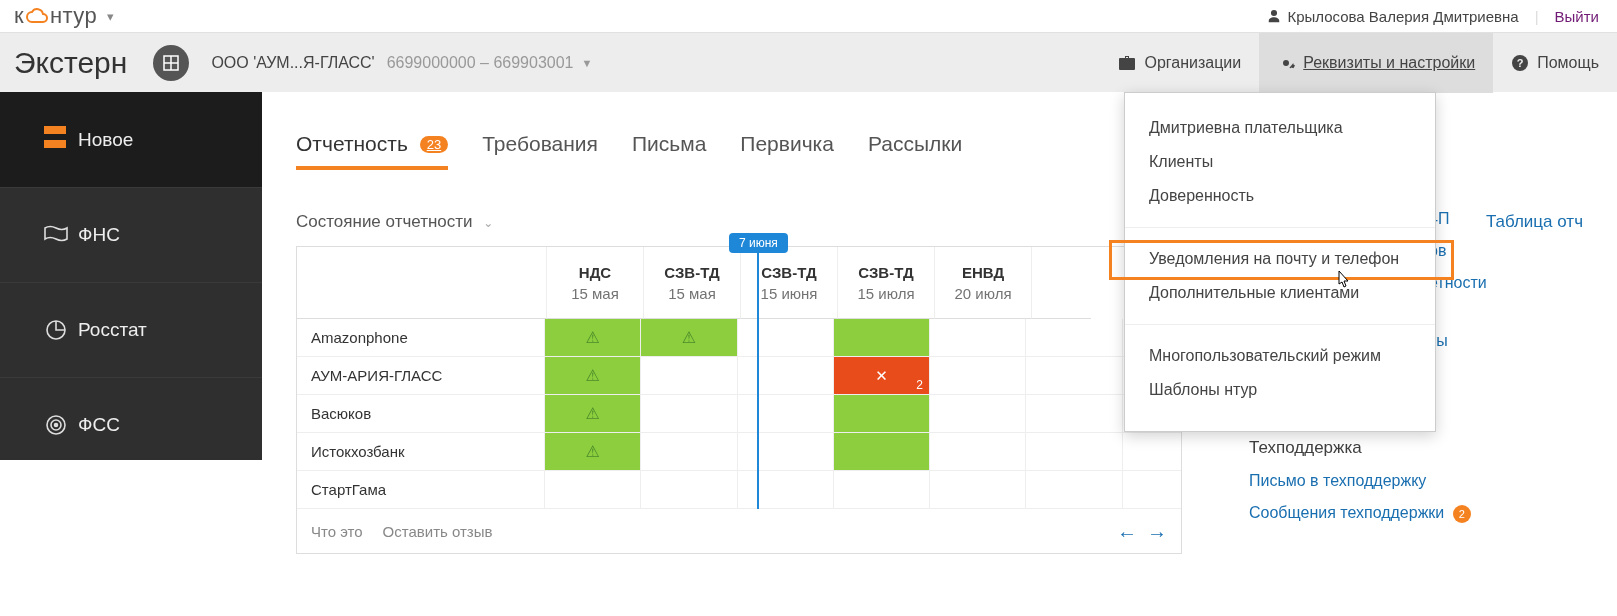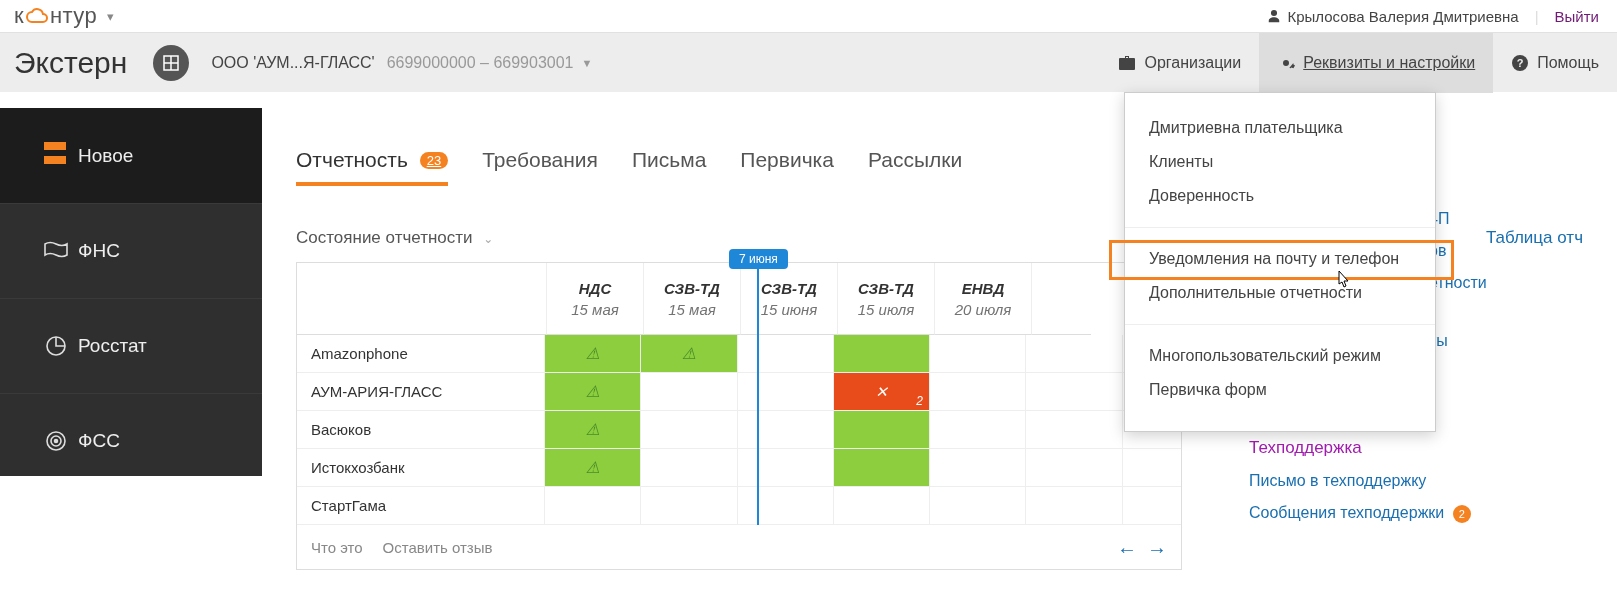--- a/index.html
+++ b/index.html
@@ -23,21 +23,21 @@
 .grid-btn { width:36px; height:36px; border-radius:50%; background:#555; color:#fff; display:flex; align-items:center; justify-content:center; margin-left:26px; font-size:17px;}
 .org-name { margin-left:22px; color:#444; font-size:16px;}
 .org-id   { margin-left:12px; color:#999; font-size:16px;}
 .org-caret{ margin-left:8px; color:#999; font-size:11px;}
 .subhdr .spacer{flex:1;}
 .hdr-btn { display:flex; align-items:center; height:60px; padding:0 18px; color:#444; font-size:16px;}
 .hdr-btn .ic{ margin-right:8px; font-size:16px;}
 .hdr-btn.active{ background:#ddd;text-decoration:underline; }
 
 
-.layout { display:flex; height:368px; position:relative;margin-top:16px;}
+.layout { display:flex; height:368px; position:relative;}
 .sidebar { width:262px; background:#2f2f2f; color:#ddd; }
 .side-item { display:flex; align-items:center; height:95px; padding-left:44px; font-size:19px; color:#eee; border-top:1px solid #3a3a3a;}
 .side-item:first-child{border-top:none;}
 .side-item .sic { width:34px; text-align:left; font-size:22px; color:#eee;}
 .side-item.active { background:#1c1c1c;}
 .side-item.active .sic{ color:#f58220;}
 .side-new-icon { position:relative; width:22px; height:22px; display:inline-block;}
 .side-new-icon .top{ position:absolute; top:0; left:0; width:22px; height:8px; background:#f58220; }
 .side-new-icon .bot{ position:absolute; bottom:0; left:0; width:22px; height:8px; background:#f58220; }
 
@@ -52,21 +52,21 @@
 .state-lbl { font-size:17px; color:#555;}
 .state-lbl .chev{ margin-left:6px; color:#aaa; font-size:12px;}
 .state-row .spacer{flex:1;}
 .state-link { color:#1a6fb0; font-size:17px;}
 
 
 .tbl { border:1px solid #ddd; position:relative; width:886px;}
 .th-row, .tr { display:flex; }
 .th-row { height:72px;}
 .col-name { width:249px; }
-.col { width:97px; text-align:center;font-style:italic;}
+.col { width:97px; text-align:center;}
 .col-nav { width:60px; }
 .th { border-left:1px solid #eee; border-bottom:1px solid #ddd; display:flex; flex-direction:column; align-items:center; justify-content:center; font-size:15px;}
 .th:first-child{border-left:none;}
 .th .t1{ font-weight:600; color:#333;}
 .th .t2{ color:#737373; margin-top:4px;}
 .tr { height:38px;}
 .tr .td{ border-left:1px solid #eee; border-bottom:1px solid #eee; display:flex; align-items:center; justify-content:center; font-size:15px;}
 .tr .td:first-child{ border-left:none; justify-content:flex-start; padding-left:14px;}
 .cell-green { background:#8cce3d; color:#fff;}
 .cell-red   { background:#e84c1a; color:#fff; position:relative;}
@@ -76,21 +76,21 @@
 .foot-row .flnk{ color:#888; margin-right:20px;}
 .foot-row .spacer{flex:1;}
 .foot-row .nav{ color:#1a6fb0; font-size:20px; margin-left:10px;}
 
 
 .today-bubble{ position:absolute; top:-14px; left:432px; background:#1f87d8; color:#fff; font-size:12px; padding:3px 10px; border-radius:4px; z-index:2;}
 .today-line{ position:absolute; top:0; bottom:44px; left:460px; width:2px; background:#1f87d8; z-index:1;}
 
 
 .rcol { position:absolute; top:140px; left:1249px; width:260px;}
-.rcol .rhdr{ font-size:17px; color:#a21caf; margin-top:24px;}
+.rcol .rhdr{ font-size:17px; color:#404040; margin-top:24px;}
 .rcol .rlnk{ display:block; color:#1a6fb0; font-size:16px; margin-top:14px;}
 .rcol .rlnk .rb{ background:#f58220; color:#fff; border-radius:50%; width:18px; height:18px; display:inline-flex; align-items:center; justify-content:center; font-size:11px; margin-left:4px;}
 
 
 .dd { position:absolute; top:92px; left:1124px; width:312px; background:#fff; border:1px solid #ccc; box-shadow:0 4px 14px rgba(0,0,0,.18); z-index:20; padding:12px 0 18px;}
 .dd .grp{ padding:6px 0;}
 .dd .sep{ height:1px; background:#eee; margin:8px 0;}
 .dd .itm{ padding:8px 24px; font-size:16px; color:#444; display:flex; align-items:center;}
 
 
@@ -351,26 +351,26 @@
 
 <div class="dd">
   <div class="grp">
     <div class="itm">Дмитриевна плательщика</div>
     <div class="itm">Клиенты</div>
     <div class="itm">Доверенность</div>
   </div>
   <div class="sep"></div>
   <div class="grp">
     <div class="itm">Уведомления на почту и телефон</div>
-    <div class="itm">Дополнительные отчетности</div>
+    <div class="itm">Дополнительные клиентами</div>
   </div>
   <div class="sep"></div>
   <div class="grp">
     <div class="itm">Многопользовательский режим</div>
-    <div class="itm">Первичка форм</div>
+    <div class="itm">Шаблоны нтур</div>
   </div>
 </div>
 
 <div class="orange-box"></div>
 
 <div class="cursor">
   <svg width="18" height="22" viewBox="0 0 18 22">
       <path d="M6 1v13l3-2 2 5 2-1-2-5h4L6 1z" fill="#fff" stroke="#000" stroke-width="1"></path>
     </svg>
 </div>

